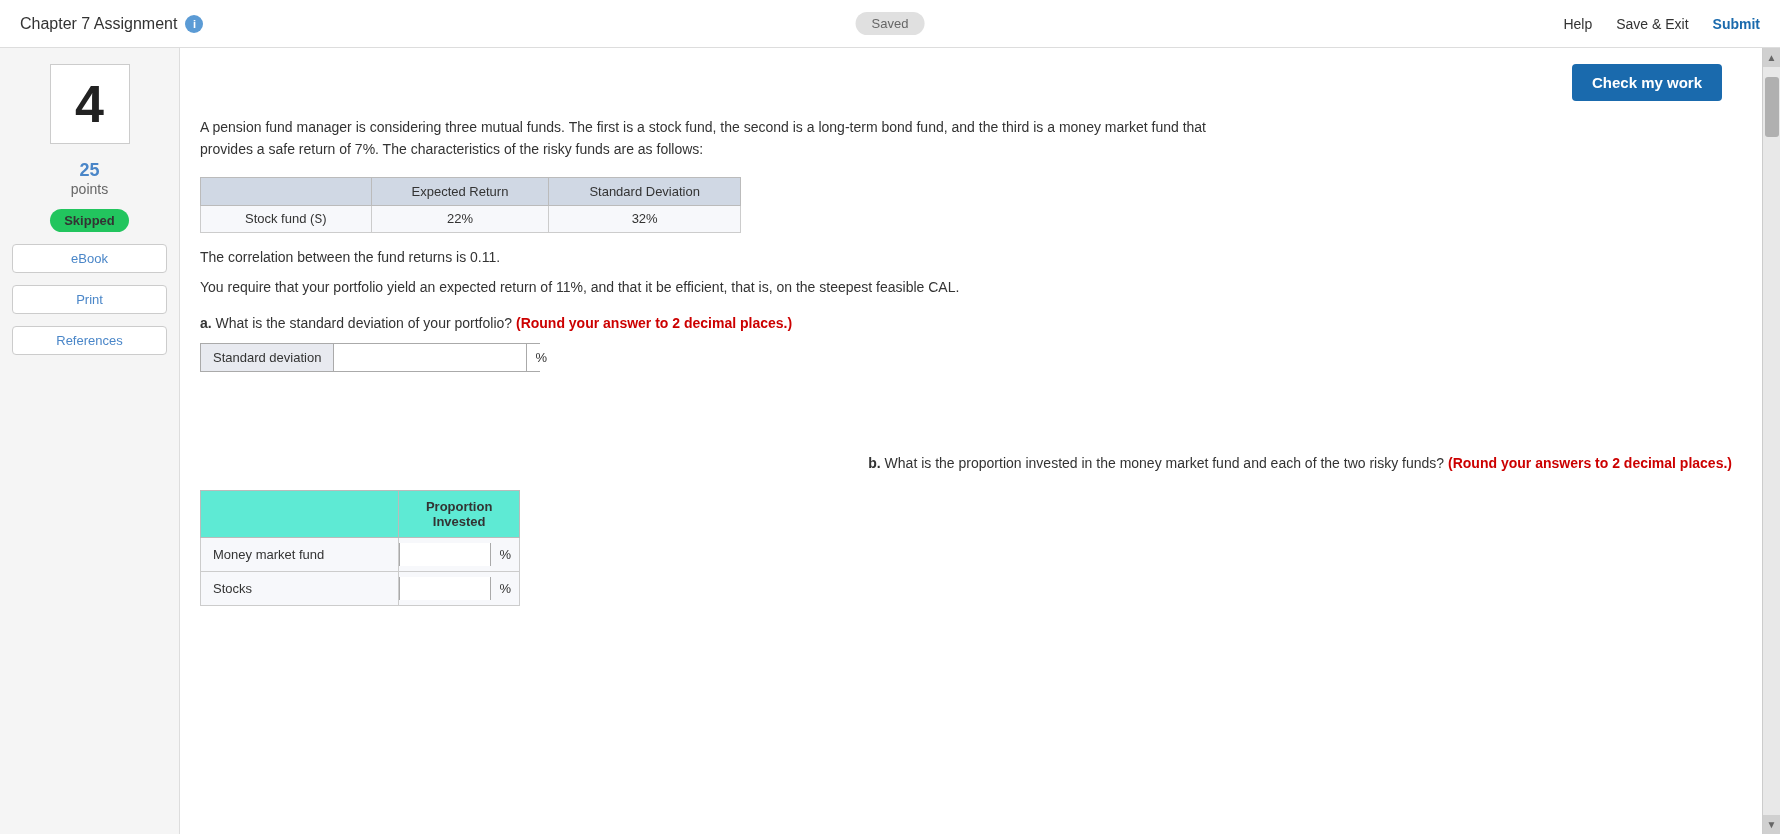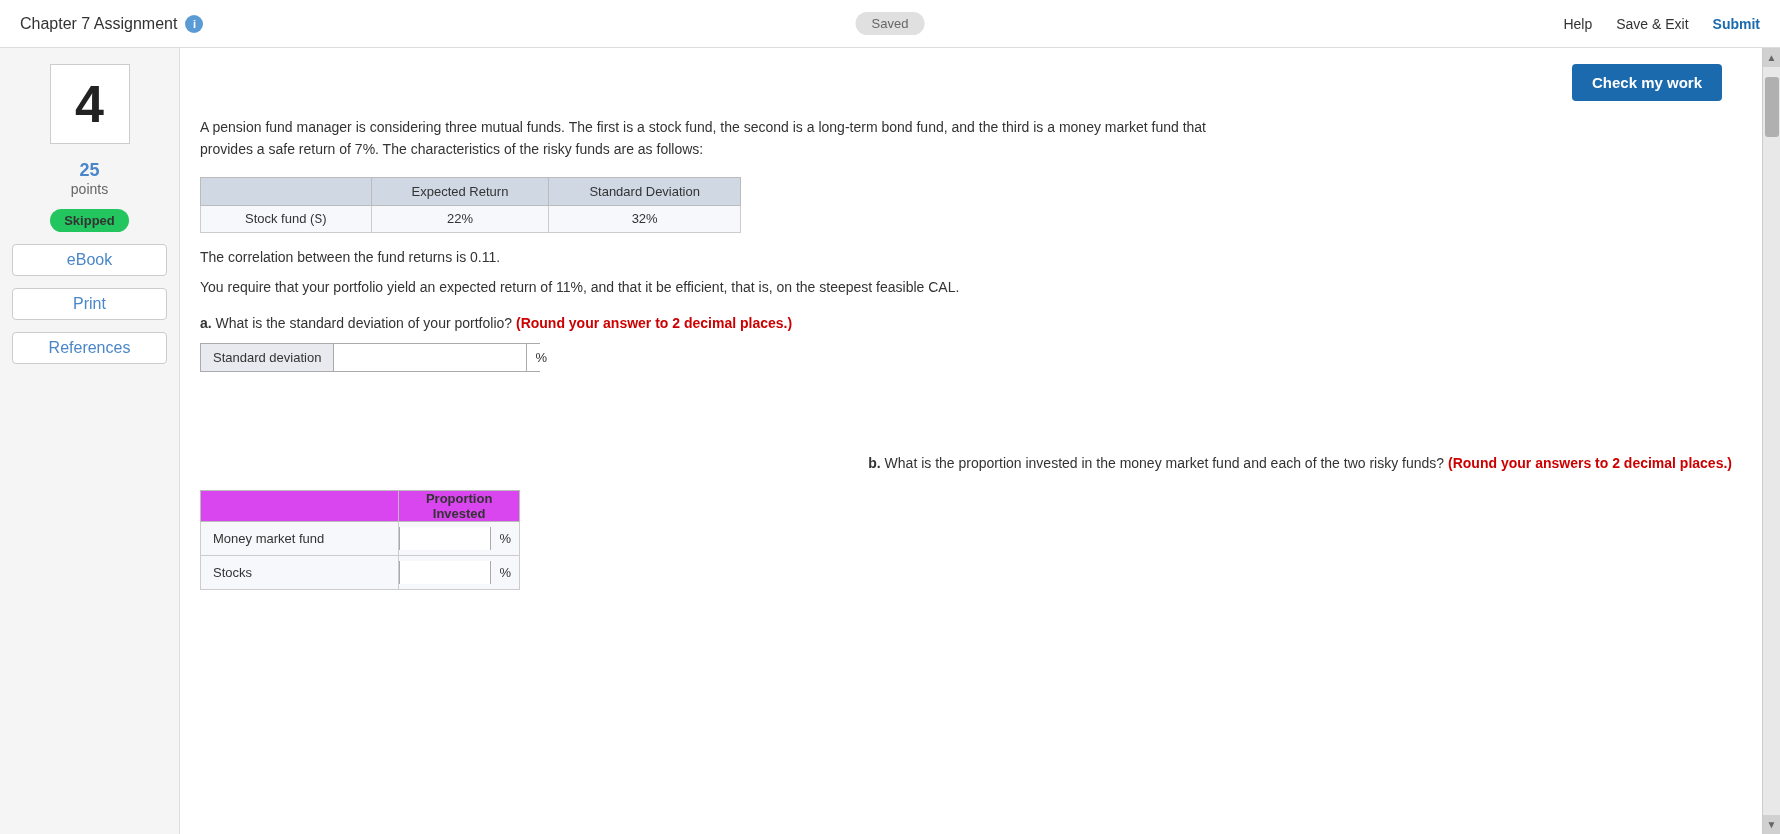--- a/index.html
+++ b/index.html
@@ -119,21 +119,21 @@
       border-radius: 12px;
       padding: 4px 14px;
       font-size: 13px;
       font-weight: bold;
     }
     .sidebar-btn {
       background: white;
       border: 1px solid #ccc;
       border-radius: 4px;
       padding: 6px 20px;
-      font-size: 16px;
+      font-size: 13px;
       color: #4a86c8;
       cursor: pointer;
       width: 100%;
       text-align: center;
     }
 
     
     .content-area {
       flex: 1;
       background: white;
@@ -256,22 +256,22 @@
       line-height: 1.6;
     }
 
     
     .prop-table {
       border-collapse: collapse;
       font-size: 13px;
       min-width: 320px;
     }
     .prop-table th {
-      background: #d946ef;
-      padding: 0 16px;
+      background: #5eead4;
+      padding: 8px 16px;
       text-align: center;
       border: 1px solid #bbb;
       font-weight: bold;
     }
     .prop-table td {
       padding: 5px 0;
       border: 1px solid #ccc;
       background: #f7f8fb;
     }
     .prop-table td.fund-name {

